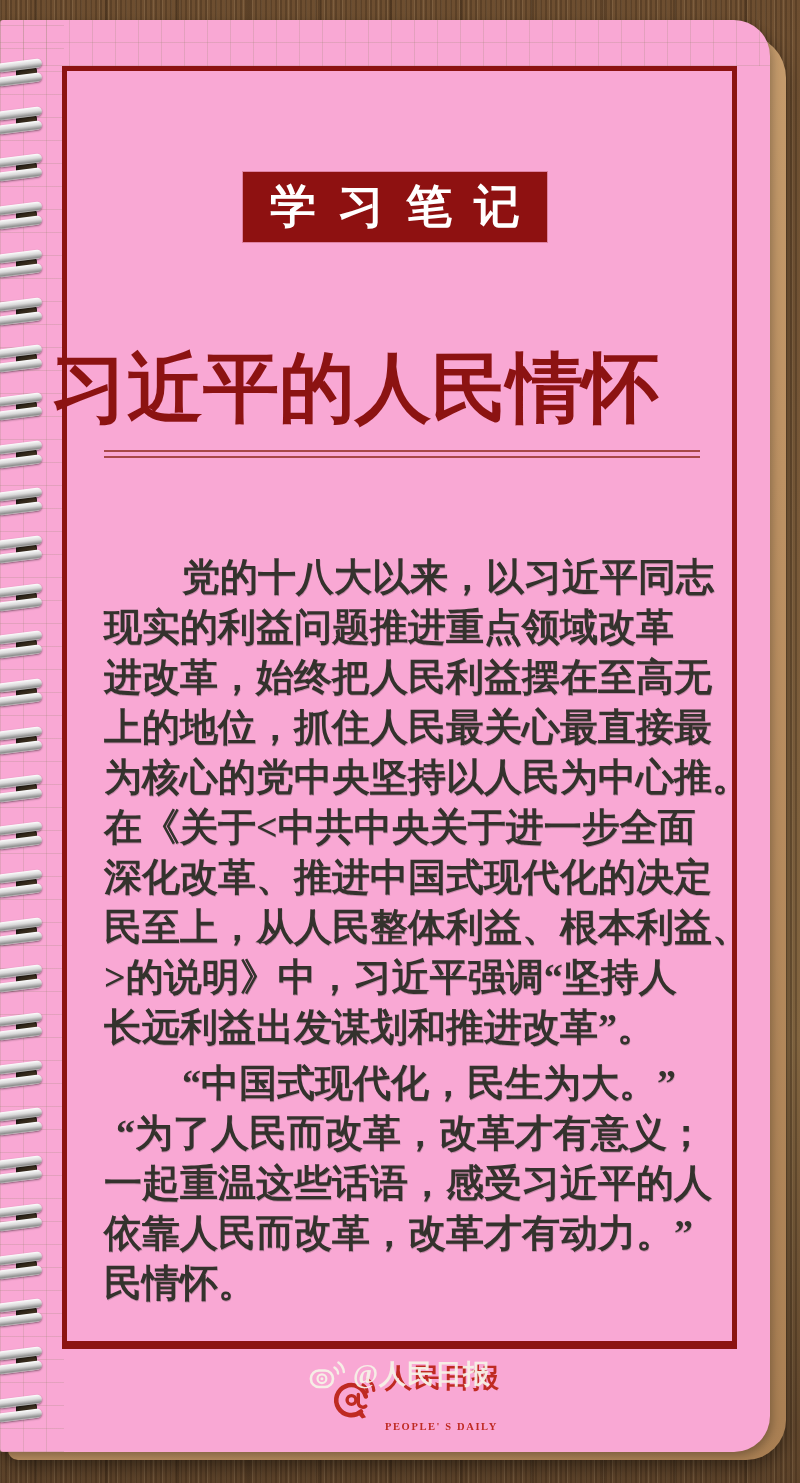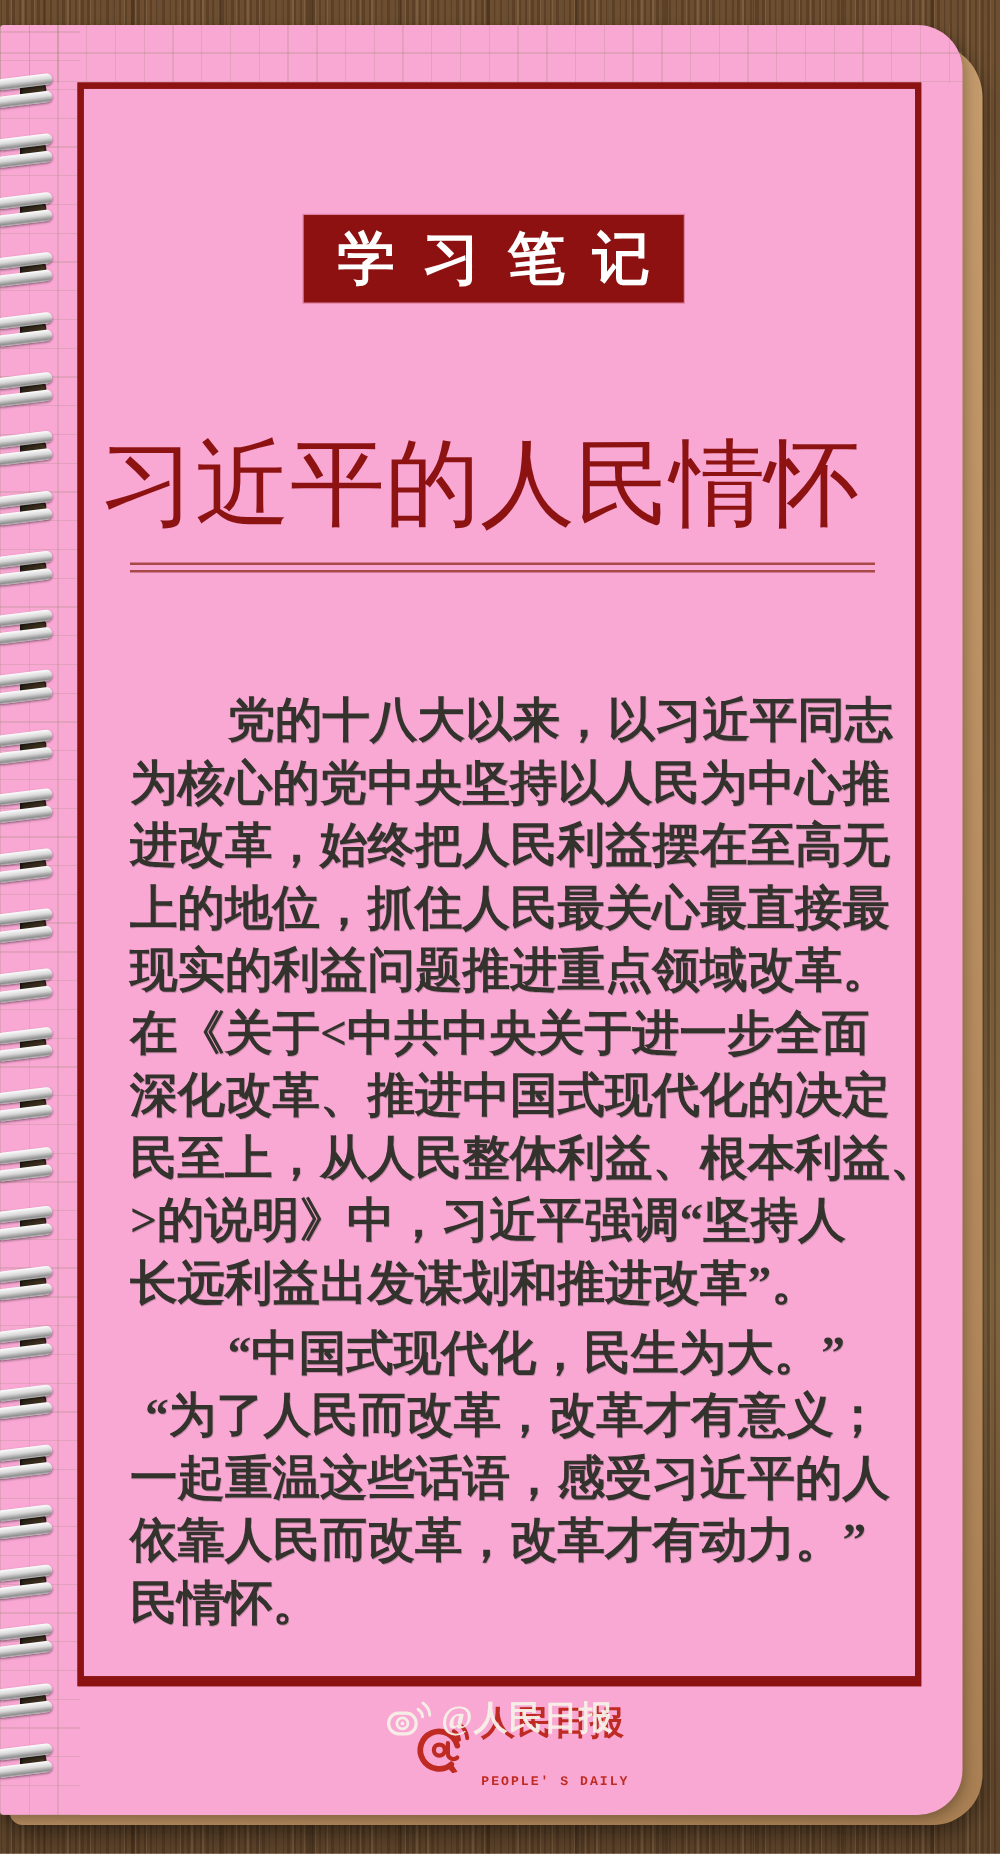--- a/index.html
+++ b/index.html
@@ -63,22 +63,22 @@
   
   #badge{
     position:absolute;left:243px;top:152px;width:304px;height:70px;
     background:#8e1111;color:#ffffff;
     font-size:46px;font-weight:700;line-height:70px;text-align:center;
     letter-spacing:22px;text-indent:22px;
     box-shadow:0 0 0 1px rgba(142,17,17,.25);
   }
   
   #page-title{
-    position:absolute;left:80px;top:316px;width:589px;
-    text-align:center;font-size:76px;line-height:104px;font-weight:400;
+    position:absolute;left:51px;top:316px;width:589px;
+    text-align:center;font-size:76px;line-height:104px;font-weight:700;
     color:#8c1312;letter-spacing:0px;white-space:nowrap;
   }
   #title-divider{
     position:absolute;left:104px;top:430px;width:596px;height:8px;
     box-sizing:border-box;
     border-top:2px solid #a84848;border-bottom:2px solid #a84848;
   }
   
   #article-body{
     position:absolute;left:104px;top:532px;width:600px;
@@ -90,21 +90,21 @@
   .para2{margin-top:6px;}
   .para2 .line:first-child{text-indent:78px;}
   .para2 .line:nth-child(2){text-indent:12px;}
   
   #brand-logo{
     position:absolute;left:330px;top:1354px;height:48px;
     display:flex;align-items:center;gap:7px;color:#bf2a22;
   }
   #brand-text{display:flex;flex-direction:column;justify-content:center;gap:28px;}
   #brand-name-cn{font-size:27px;font-weight:800;letter-spacing:2px;line-height:28px;white-space:nowrap;}
-  #brand-name-en{font-family:Liberation Mono, monospace;font-size:10.5px;font-weight:700;letter-spacing:1.6px;line-height:13px;white-space:nowrap;}
+  #brand-name-en{font-family:Liberation Serif, serif;font-size:10.5px;font-weight:700;letter-spacing:1.6px;line-height:13px;white-space:nowrap;}
   
   #weibo-watermark{
     position:absolute;left:50%;top:1356px;transform:translateX(-50%);
     display:flex;align-items:center;gap:8px;
     color:#f6f2e7;font-size:27px;font-weight:700;letter-spacing:1px;
     opacity:.95;white-space:nowrap;z-index:6;
   }
 </style>
 </head>
 <body>
@@ -120,24 +120,24 @@
     <div id="red-frame"></div>
 
     <div id="badge">学习笔记</div>
 
     <div id="page-title">习近平的人民情怀</div>
     <div id="title-divider"></div>
 
     <div id="article-body">
         <div class="para para1">
           <div class="line">党的十八大以来，以习近平同志</div>
-          <div class="line">为核心的党中央坚持以人民为中心推</div>
+          <div class="line">现实的利益问题推进重点领域改革</div>
           <div class="line">进改革，始终把人民利益摆在至高无</div>
           <div class="line">上的地位，抓住人民最关心最直接最</div>
-          <div class="line">现实的利益问题推进重点领域改革。</div>
+          <div class="line">为核心的党中央坚持以人民为中心推。</div>
           <div class="line">在《关于&lt;中共中央关于进一步全面</div>
           <div class="line">深化改革、推进中国式现代化的决定</div>
           <div class="line">民至上，从人民整体利益、根本利益、</div>
           <div class="line">&gt;的说明》中，习近平强调“坚持人</div>
           <div class="line">长远利益出发谋划和推进改革”。</div>
         </div>
         <div class="para para2">
           <div class="line">“中国式现代化，民生为大。”</div>
           <div class="line">“为了人民而改革，改革才有意义；</div>
           <div class="line">一起重温这些话语，感受习近平的人</div>

